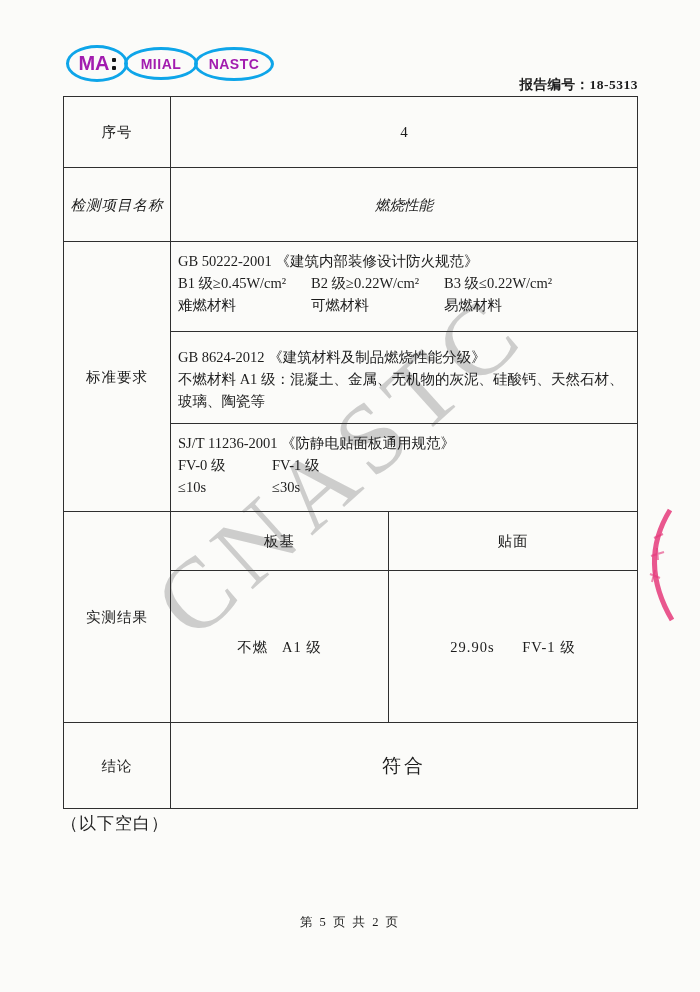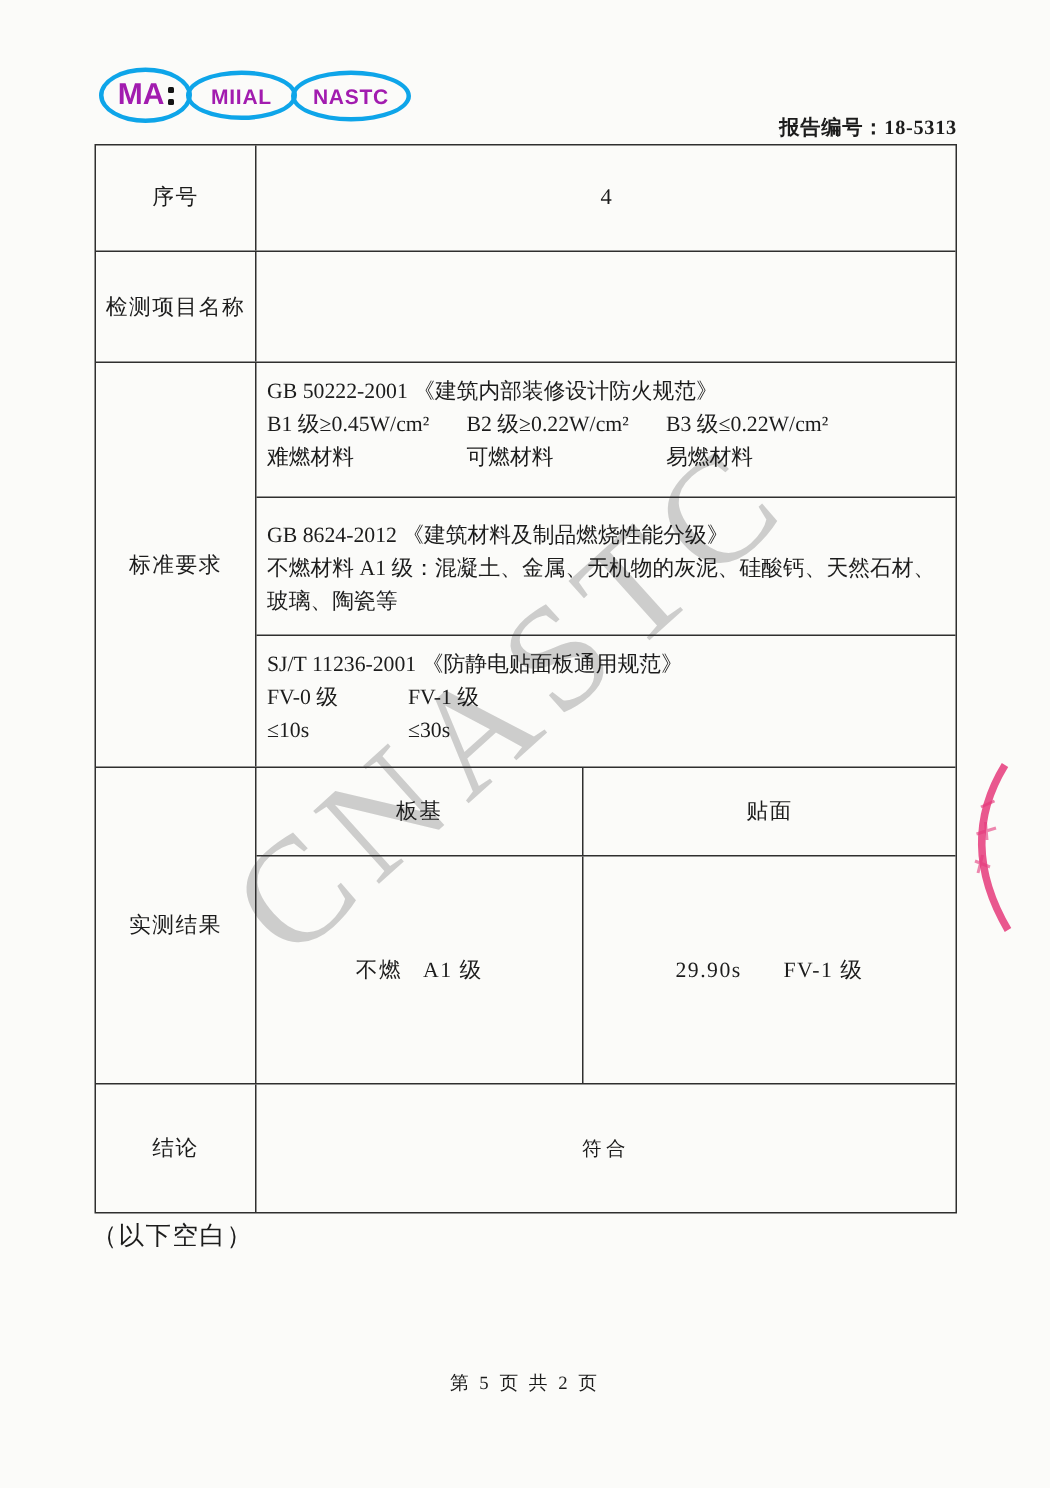--- a/index.html
+++ b/index.html
@@ -47,42 +47,42 @@
   .trow { display:flex; min-height:0; }
   .trow + .trow { border-top:1.5px solid #2f2f2f; }
   .lcell {
     width:107px; flex:none; border-right:1.5px solid #2f2f2f;
     display:flex; align-items:center; justify-content:center;
     letter-spacing:1px; text-align:center;
   }
   .ccell { flex:1; min-width:0; position:relative; }
   .center-cell { display:flex; align-items:center; justify-content:center; }
   .r1 { height:70px; flex:none; }
-  .r2 { height:74px; flex:none; }
+  .r2 { height:74px; flex:none;font-style:italic; }
   .r3 { height:270px; flex:none; }
   .r4 { height:211px; flex:none; }
   .r5 { flex:1; }
   
   .std-blocks { display:flex; flex-direction:column; height:100%; }
   .std-block { padding:8px 8px 0 7px; }
   .blk2 { border-top:1.5px solid #2f2f2f; padding-top:14px; height:92px; }
   .blk1 { height:89px; }
   .blk3 { border-top:1.5px solid #2f2f2f; flex:1; }
   .cols { display:flex; }
   .cols3 .c { width:133px; flex:none; }
   .cols3 .c:last-child { width:auto; }
   .cols2 .c { width:94px; flex:none; }
   
   .res { display:flex; flex-direction:column; height:100%; }
   .res-head { height:59px; flex:none; display:flex; border-bottom:1.5px solid #2f2f2f; }
   .res-vals { flex:1; display:flex; }
   .res-c1 { width:218px; flex:none; border-right:1.5px solid #2f2f2f;
             display:flex; align-items:center; justify-content:center; letter-spacing:1px; }
   .res-c2 { flex:1; display:flex; align-items:center; justify-content:center; letter-spacing:1px; }
-  .conclusion-val { font-size:13px; letter-spacing:3px; }
+  .conclusion-val { font-size:19px; letter-spacing:3px; }
   .seq-val { font-size:15px; }
   .pre { white-space:pre-wrap; }
   
   .below-blank { position:absolute; left:61px; top:812px; font-size:17px; z-index:2; letter-spacing:1px; }
   .footer { position:absolute; left:0; top:914px; width:100%; text-align:center;
             font-size:12.5px; letter-spacing:2px; z-index:2; }
   
   .stamp { position:absolute; left:630px; top:506px; z-index:4; }
 </style>
 </head>
@@ -114,20 +114,21 @@
 
   <div class="tbl">
 
     <div class="trow r1">
       <div class="lcell">序号</div>
       <div class="ccell center-cell seq-val">4</div>
     </div>
 
     <div class="trow r2">
       <div class="lcell">检测项目名称</div>
+      <div class="ccell center-cell">燃烧性能</div>
     </div>
 
     <div class="trow r3">
       <div class="lcell">标准要求</div>
       <div class="ccell">
         <div class="std-blocks">
 
           <div class="std-block blk1">
             <div>GB 50222-2001 《建筑内部装修设计防火规范》</div>
             <div class="cols cols3">

